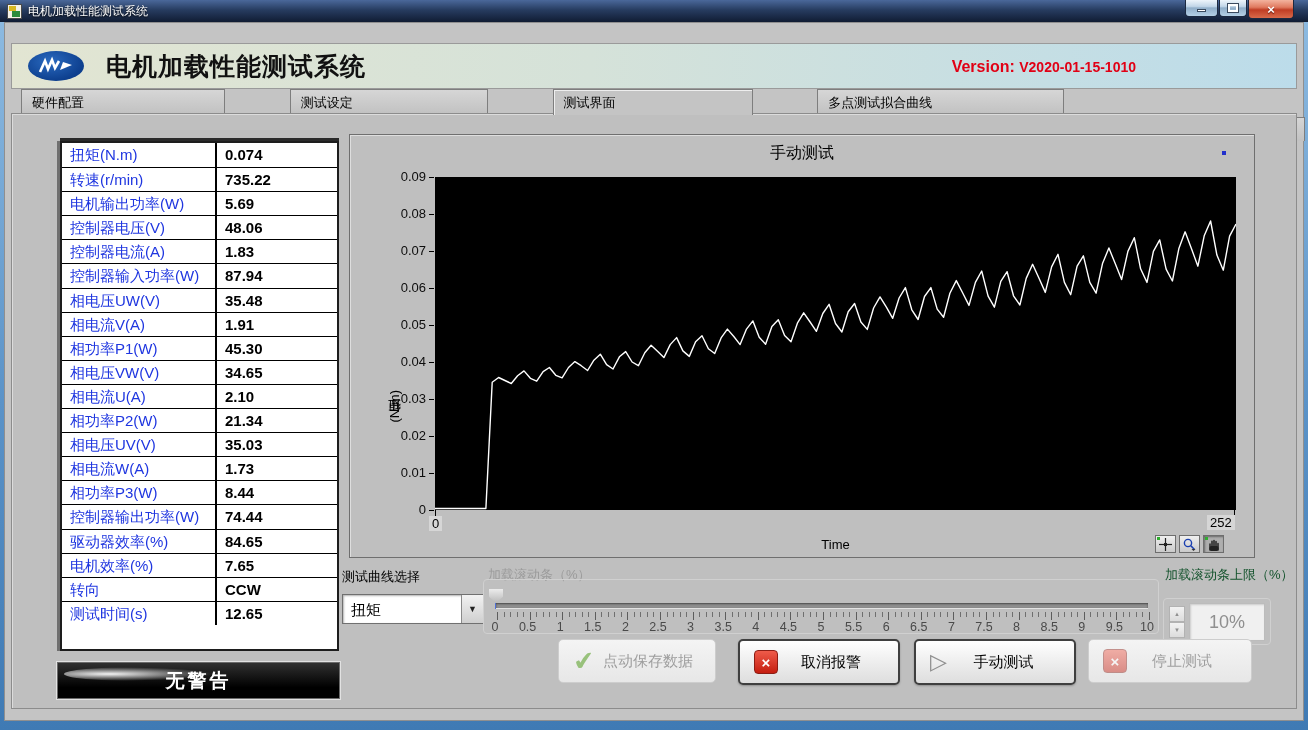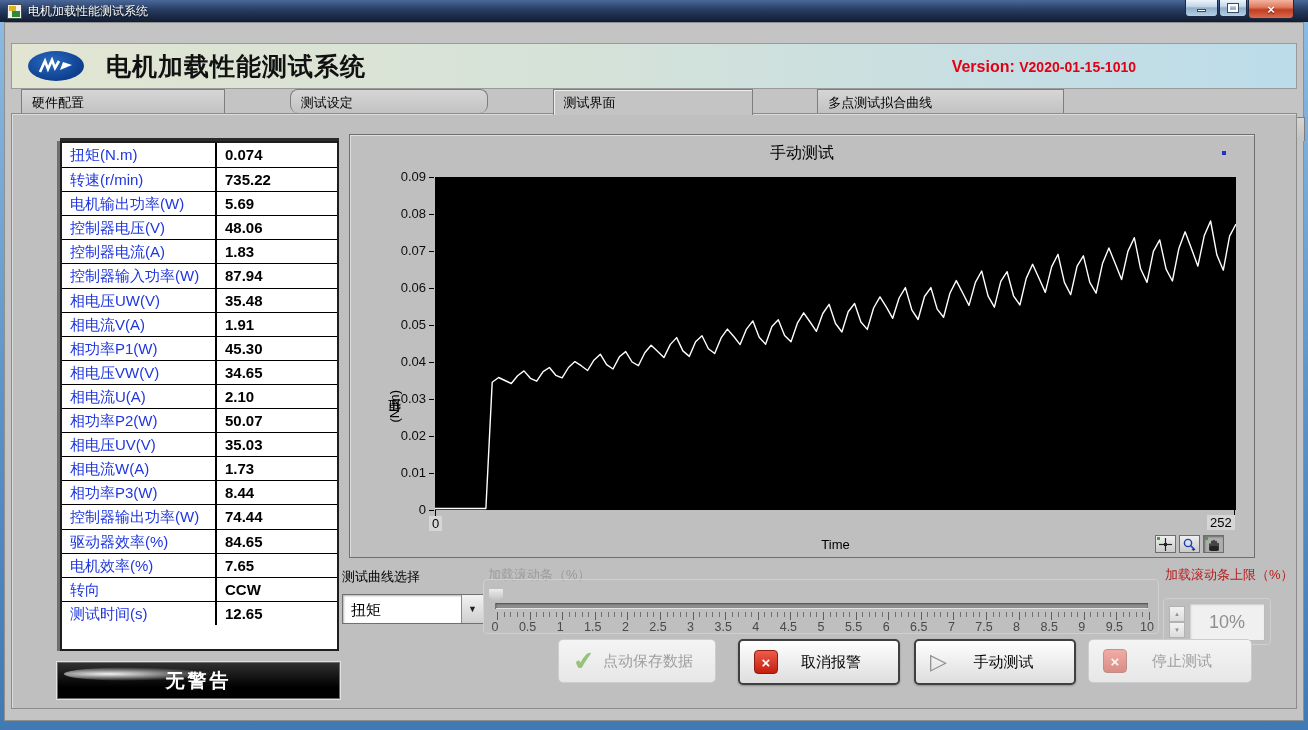--- a/index.html
+++ b/index.html
@@ -99,21 +99,21 @@
     background:linear-gradient(180deg,#ececec,#b8b8b8);
     clip-path:polygon(0 0,100% 0,100% 55%,50% 100%,0 55%);filter:drop-shadow(0 1px 1px rgba(0,0,0,.4));}
   .sl-blue{position:absolute;left:11px;top:23px;width:8px;height:6px;background:#4f6fd6;}
   .sl-track{position:absolute;left:12px;top:23px;width:652px;height:5px;background:#8f8f8f;
     box-shadow:inset 0 1px 2px rgba(0,0,0,.5),0 1px 0 #e3e3e3;}
   .sl-minor{position:absolute;left:13px;top:32px;width:652px;height:5px;
     background:repeating-linear-gradient(to right,#6f6f6f 0 1px,transparent 1px 6.52px);}
   .sl-major{position:absolute;left:13px;top:32px;width:653px;height:8px;
     background:repeating-linear-gradient(to right,#5d5d5d 0 1px,transparent 1px 32.6px);}
   .sl-lab{position:absolute;top:40px;width:34px;text-align:center;font-size:12.5px;color:#4a4a4a;}
-  .ul-label{position:absolute;left:1153px;top:452px;font-size:13px;color:#b91c1c;}
+  .ul-label{position:absolute;left:1153px;top:452px;font-size:13px;color:#14532d;}
   .ul-box{position:absolute;left:1151px;top:468px;width:108px;height:47px;border:1px solid #d0d0d0;border-radius:4px;margin-top:16px;}
   .spinner{position:absolute;left:5px;top:7px;width:16px;height:32px;display:flex;flex-direction:column;}
   .spin-btn{flex:1;border:1px solid #b2b2b2;background:linear-gradient(180deg,#f2f2f2,#dcdcdc);
     display:flex;align-items:center;justify-content:center;font-size:6px;color:#8f8f8f;}
   .ul-field{position:absolute;left:25px;top:4px;width:76px;height:38px;background:#f0f0f0;
     border:1px solid #bcbcbc;box-shadow:inset 1px 1px 2px rgba(0,0,0,.15);
     display:flex;align-items:center;justify-content:center;font-size:18px;color:#8f8f8f;}
   
   .action-btn{position:absolute;height:46px;border-radius:5px;display:flex;align-items:center;
     font-size:15px;color:#000;border:2px solid #3f3f3f;
@@ -160,21 +160,21 @@
     </div>
     <div class="header-title">电机加载性能测试系统</div>
     <div class="version">
       <span class="vlabel">Version:</span>
       <span class="vvalue">V2020-01-15-1010</span>
     </div>
   </div>
 
   <div class="tabs" id="tabs">
       <div class="tab" style="width: 204px;">硬件配置</div>
-      <div class="tab" style="width: 198px; border-radius: 8px;">测试设定</div>
+      <div class="tab" style="width: 198px;">测试设定</div>
       <div class="tab active" style="width: 200px;">测试界面</div>
       <div class="tab" style="width: 247px;">多点测试拟合曲线</div>
       <div class="tab" style="width: 176px; margin-top: 28px;">帮助</div>
     </div>
 
   <div class="panel">
 
     <div class="mtable" id="mtable">
         <div class="mrow">
           <div class="mlabel">扭矩(N.m)</div>
@@ -215,21 +215,21 @@
         <div class="mrow">
           <div class="mlabel">相电压VW(V)</div>
           <div class="mvalue">34.65</div>
         </div>
         <div class="mrow">
           <div class="mlabel">相电流U(A)</div>
           <div class="mvalue">2.10</div>
         </div>
         <div class="mrow">
           <div class="mlabel">相功率P2(W)</div>
-          <div class="mvalue">50.07</div>
+          <div class="mvalue">21.34</div>
         </div>
         <div class="mrow">
           <div class="mlabel">相电压UV(V)</div>
           <div class="mvalue">35.03</div>
         </div>
         <div class="mrow">
           <div class="mlabel">相电流W(A)</div>
           <div class="mvalue">1.73</div>
         </div>
         <div class="mrow">

